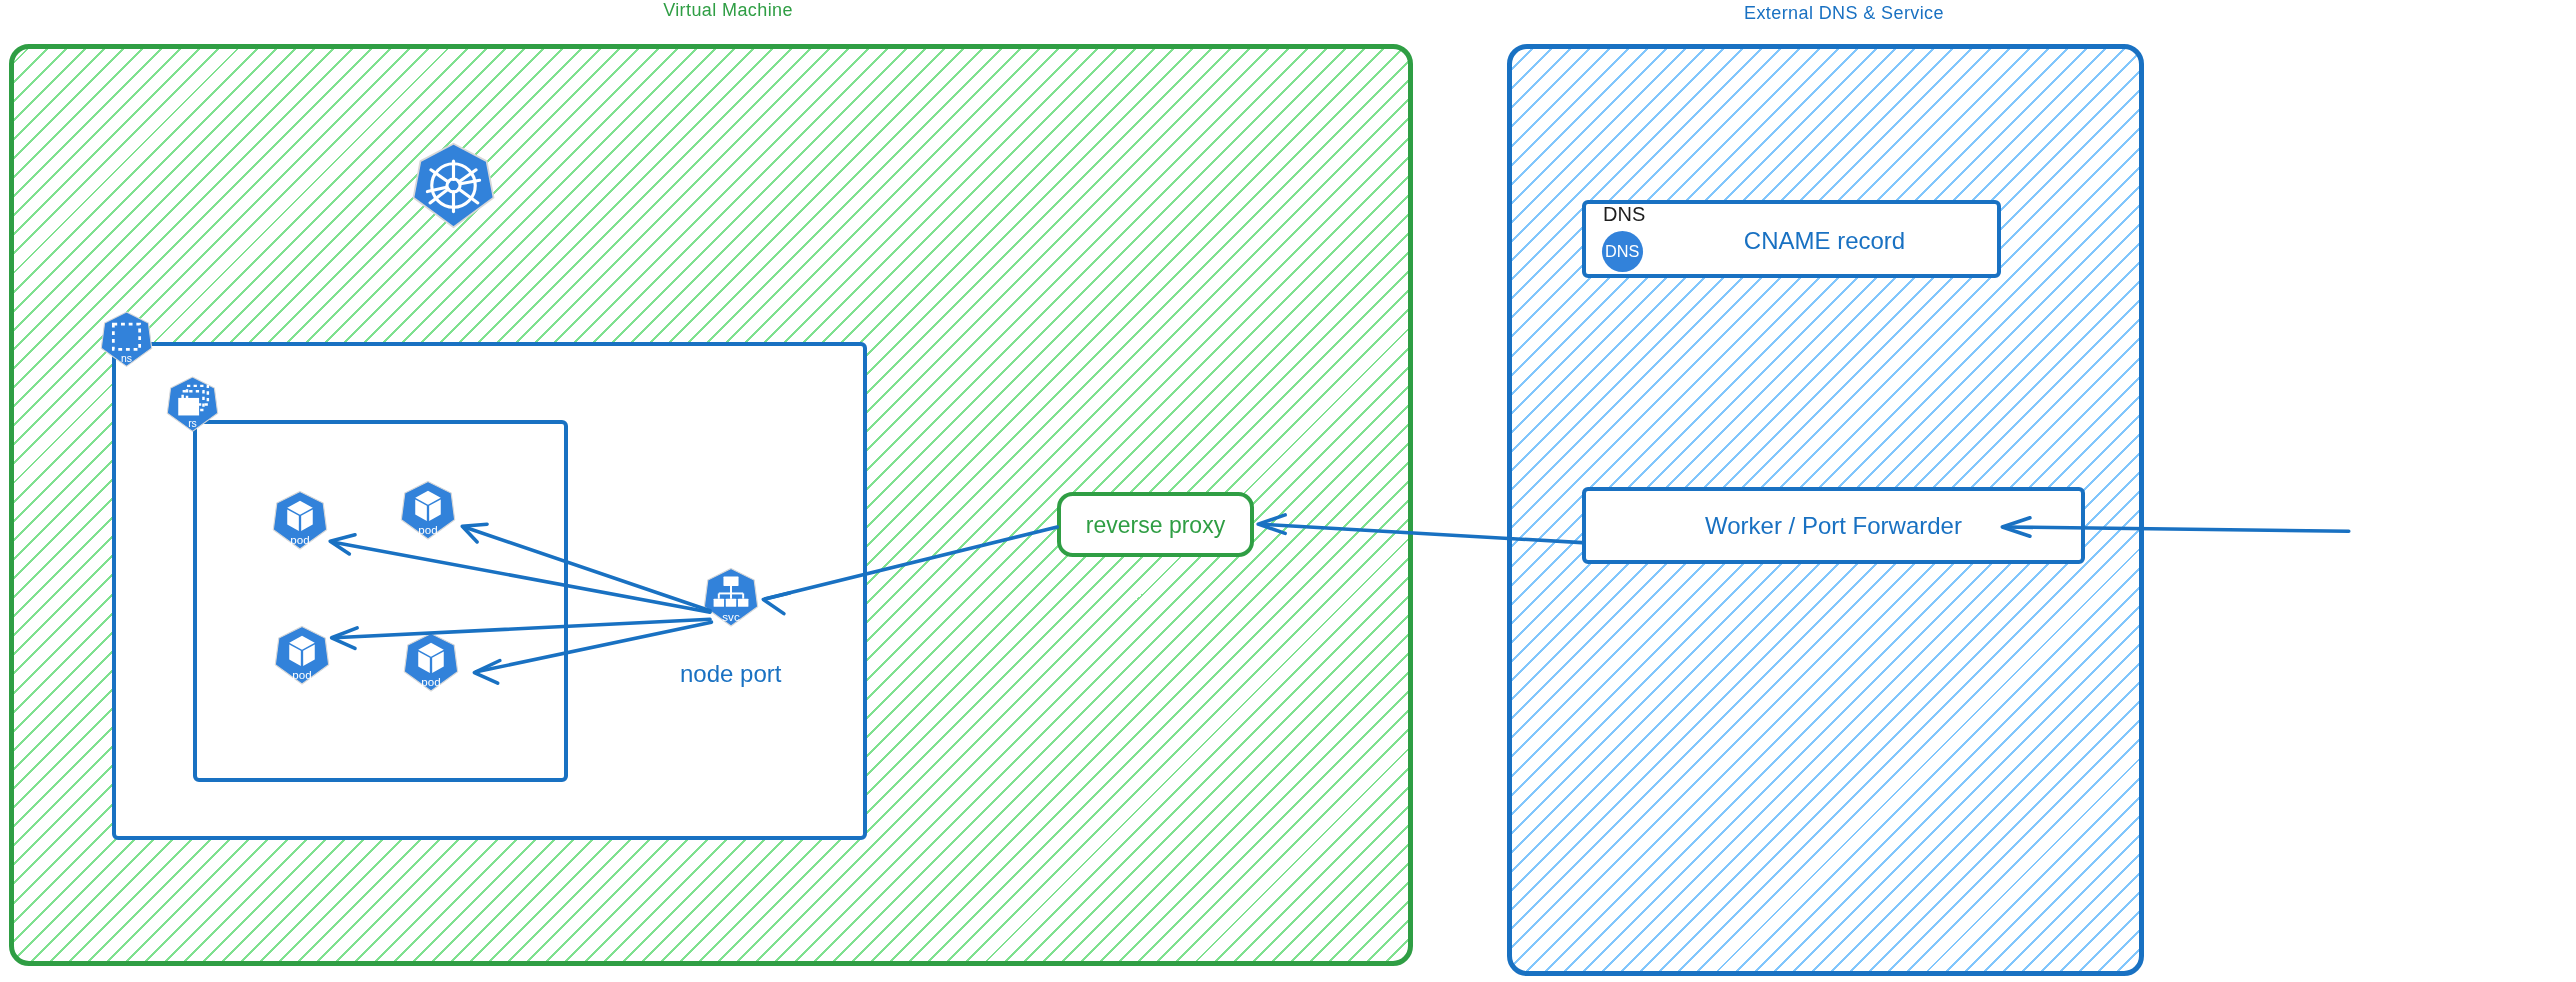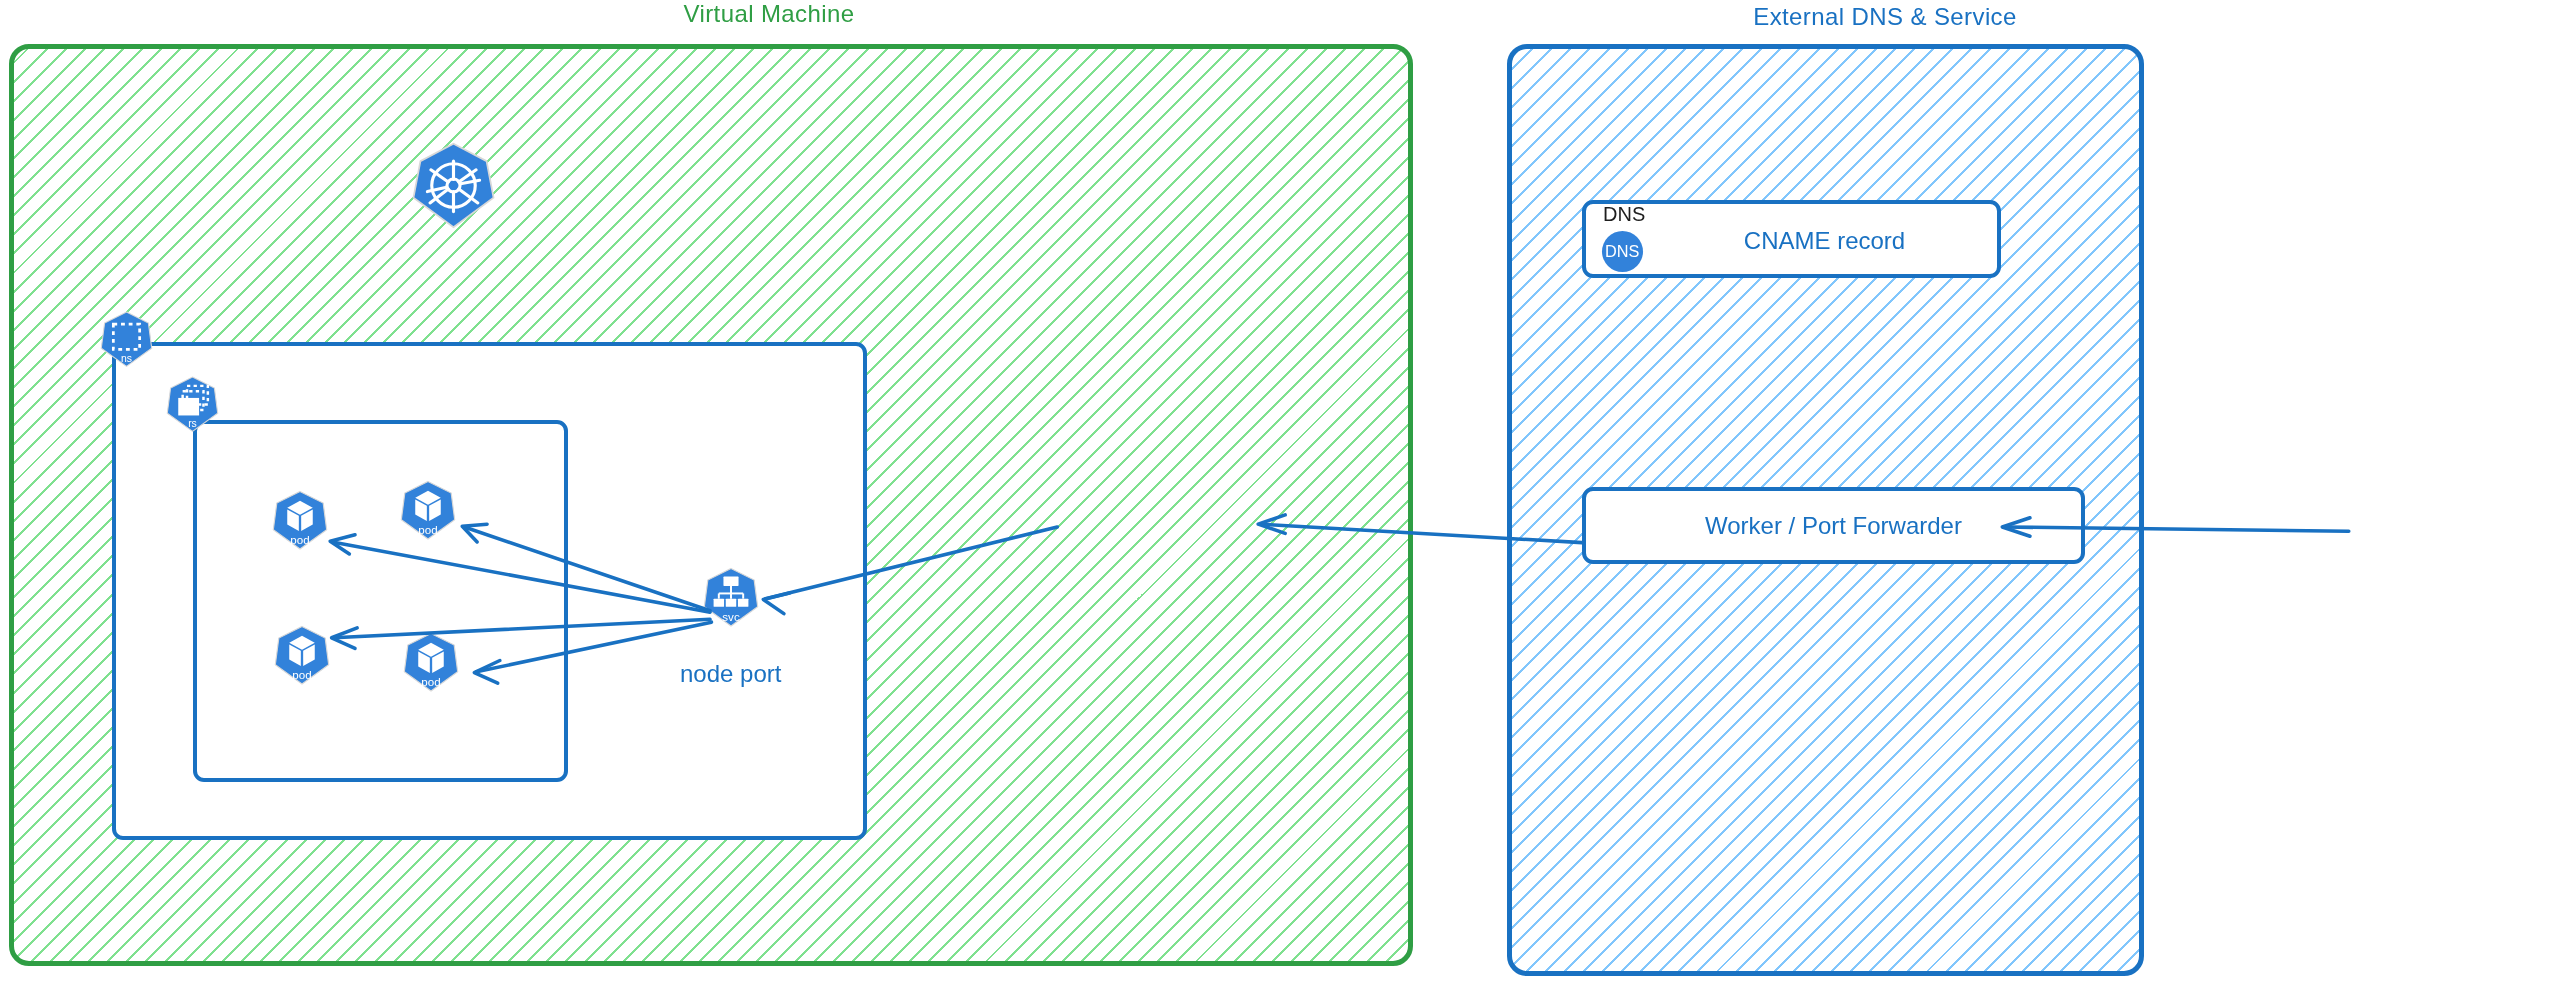--- a/index.html
+++ b/index.html
@@ -11,25 +11,24 @@
     position: relative;
     width: 2576px;
     height: 983px;
     overflow: hidden;
     background: #ffffff;
   }
 
   
   .zone-title {
     position: absolute;
-    font-size: 24px;
+    font-size: 18px;
     letter-spacing: 0.4px;
     white-space: nowrap;
     transform: translateX(-50%);
-    margin-left: 41px;
   }
   .zone-title.green { color: #2f9e44; }
   .zone-title.blue  { color: #1971c2; }
 
   
   .zone {
     position: absolute;
     box-sizing: border-box;
     border-radius: 20px;
   }
@@ -52,21 +51,21 @@
         rgba(116, 192, 252, 0.9) 2.1px,
         rgba(255,255,255,0) 2.1px,
         rgba(255,255,255,0) 13.5px);
   }
 
   
   .box {
     position: absolute;
     box-sizing: border-box;
     background: #ffffff;
-    border-radius: 11px;
+    border-radius: 6px;
   }
   .box.blue-outline  { border: 4.3px solid #1971c2; }
   .box.green-outline { border: 4.3px solid #2f9e44; }
 
   .box-label {
     position: absolute;
     left: 0; right: 0;
     text-align: center;
     white-space: nowrap;
   }
@@ -135,20 +134,23 @@
     </div>
 
     <div class="box-label label-blue" style="top:23px; font-size:24px; left:66px;">CNAME record</div>
   </div>
 
   <div class="box blue-outline" style="left:1582px; top:487px; width:503px; height:77px;">
     <div class="box-label label-blue" style="top:21px; font-size:24px;">Worker / Port Forwarder</div>
   </div>
 
 
+  <div class="box green-outline" style="left:1057px; top:492px; width:197px; height:65px; border-radius:15.6px;">
+    <div class="box-label label-green" style="top:15.6px; font-size:23px;">reverse proxy</div>
+  </div>
 
   <div class="free-text label-blue" style="left:680px; top:660px; font-size:24px;">node port</div>
 
   <div class="k8s" style="left:410px; top:142px;">
     <svg width="87" height="87" viewBox="0 0 100 100">
       <polygon points="50,2 88,22 96,64 50,98 4,64 12,22" fill="#3282da" stroke="#d8d8d8" stroke-width="2"></polygon>
       <g stroke="#ffffff" stroke-width="3.6" fill="none" stroke-linecap="round">
         <circle cx="50" cy="50" r="25"></circle>
         <circle cx="50" cy="50" r="7.5"></circle>
         <line x1="50" y1="22" x2="50" y2="43"></line>

